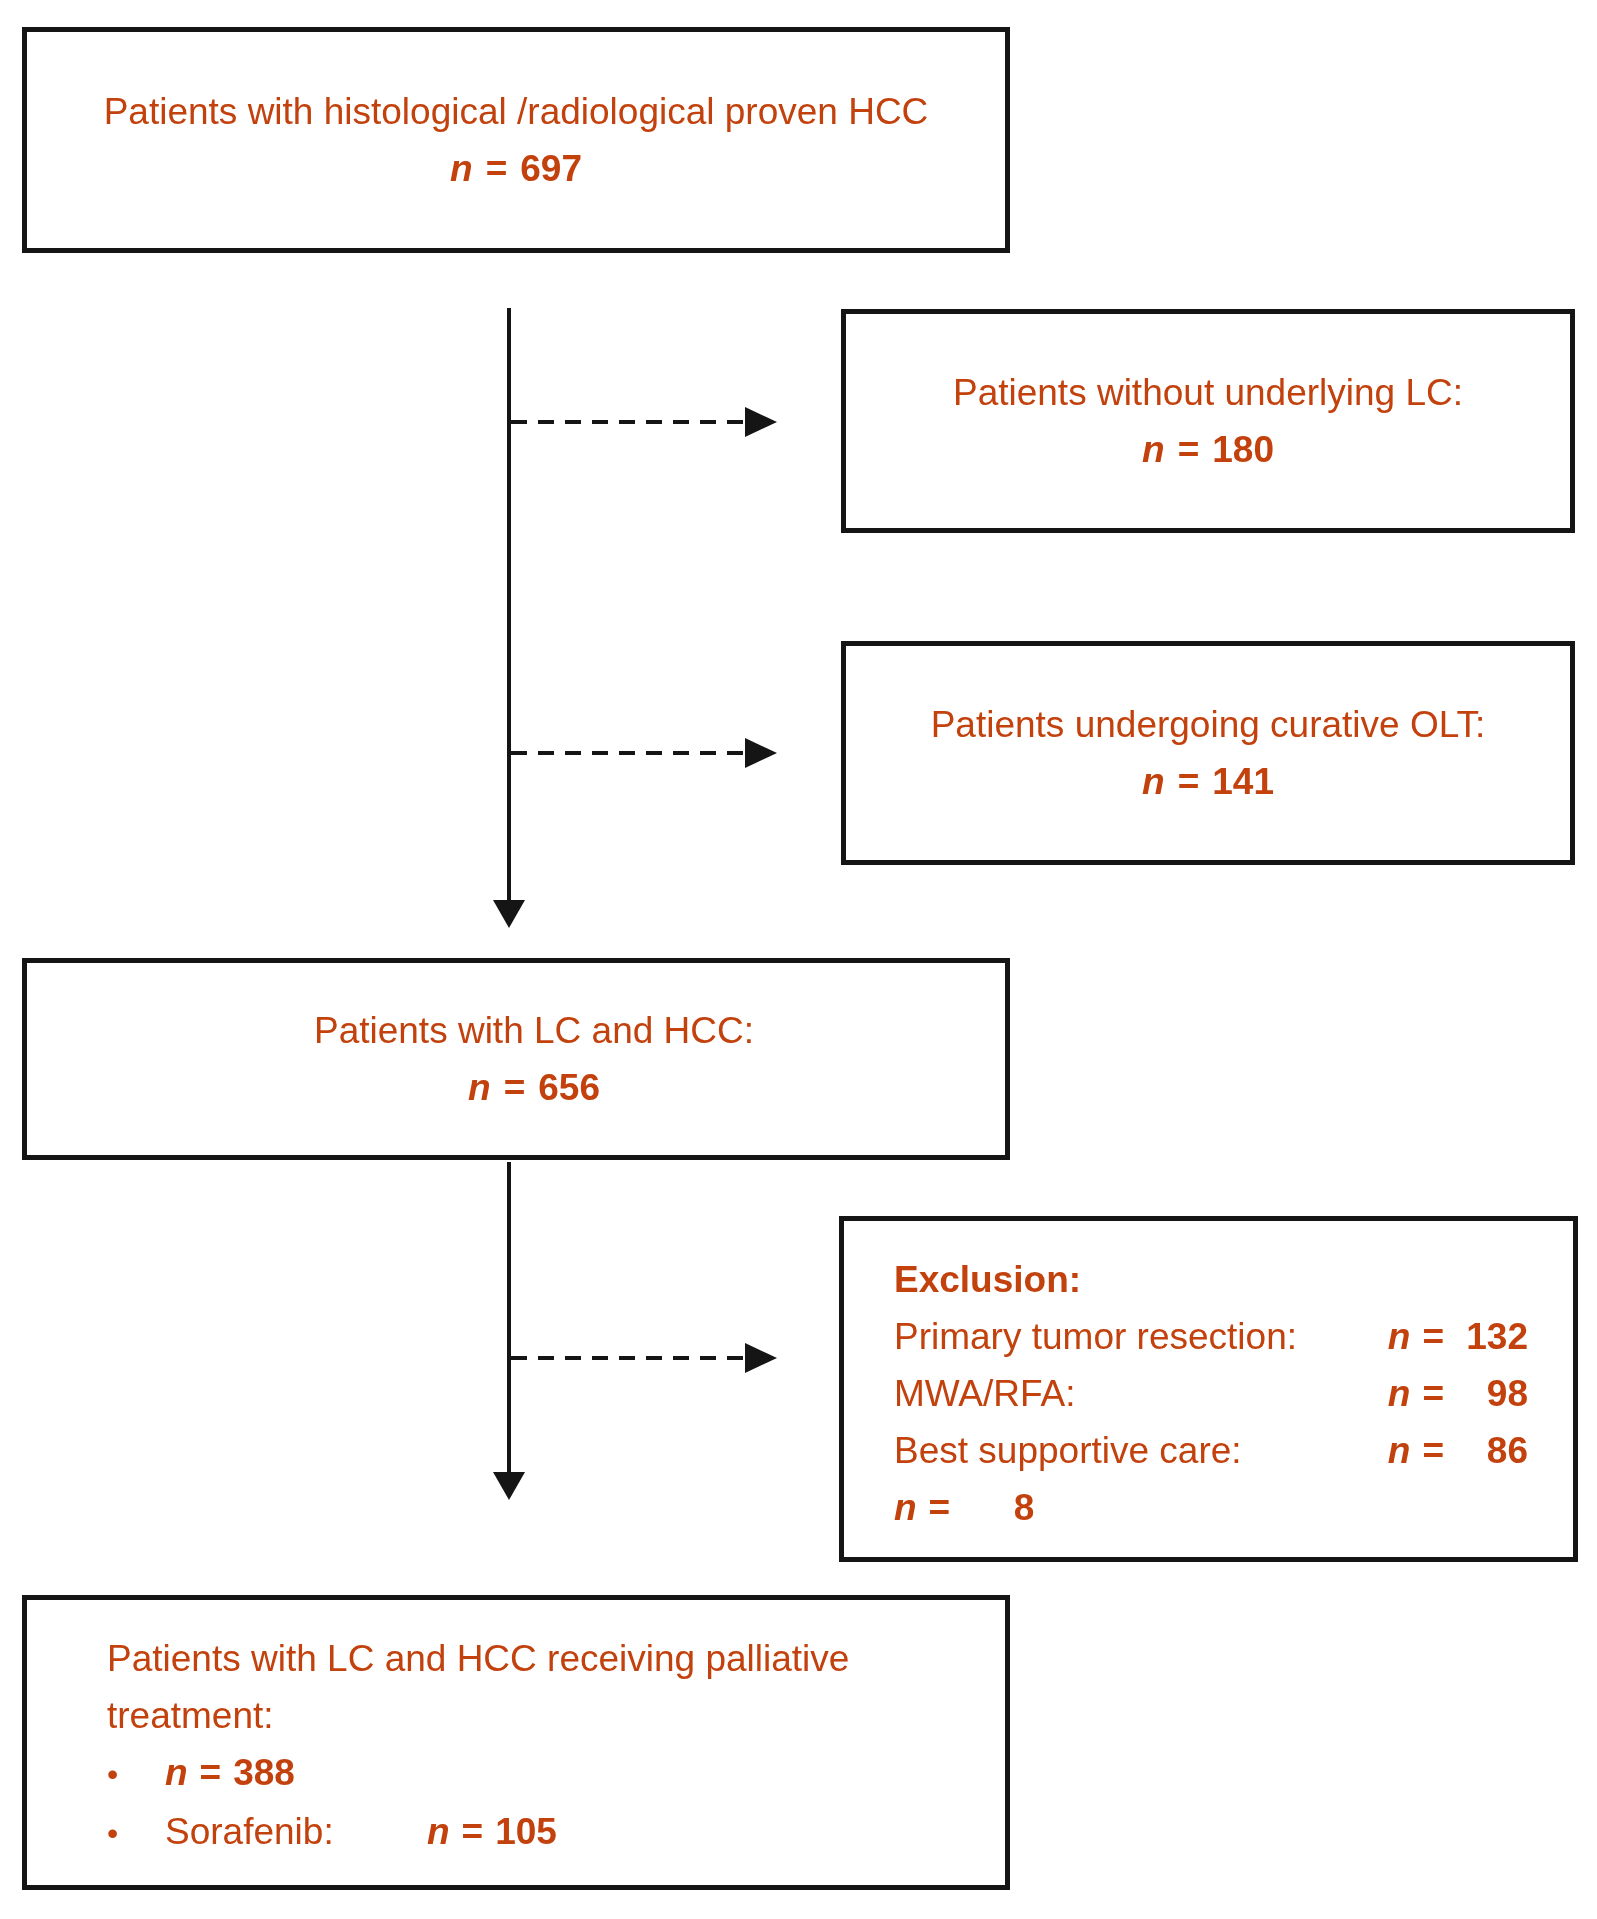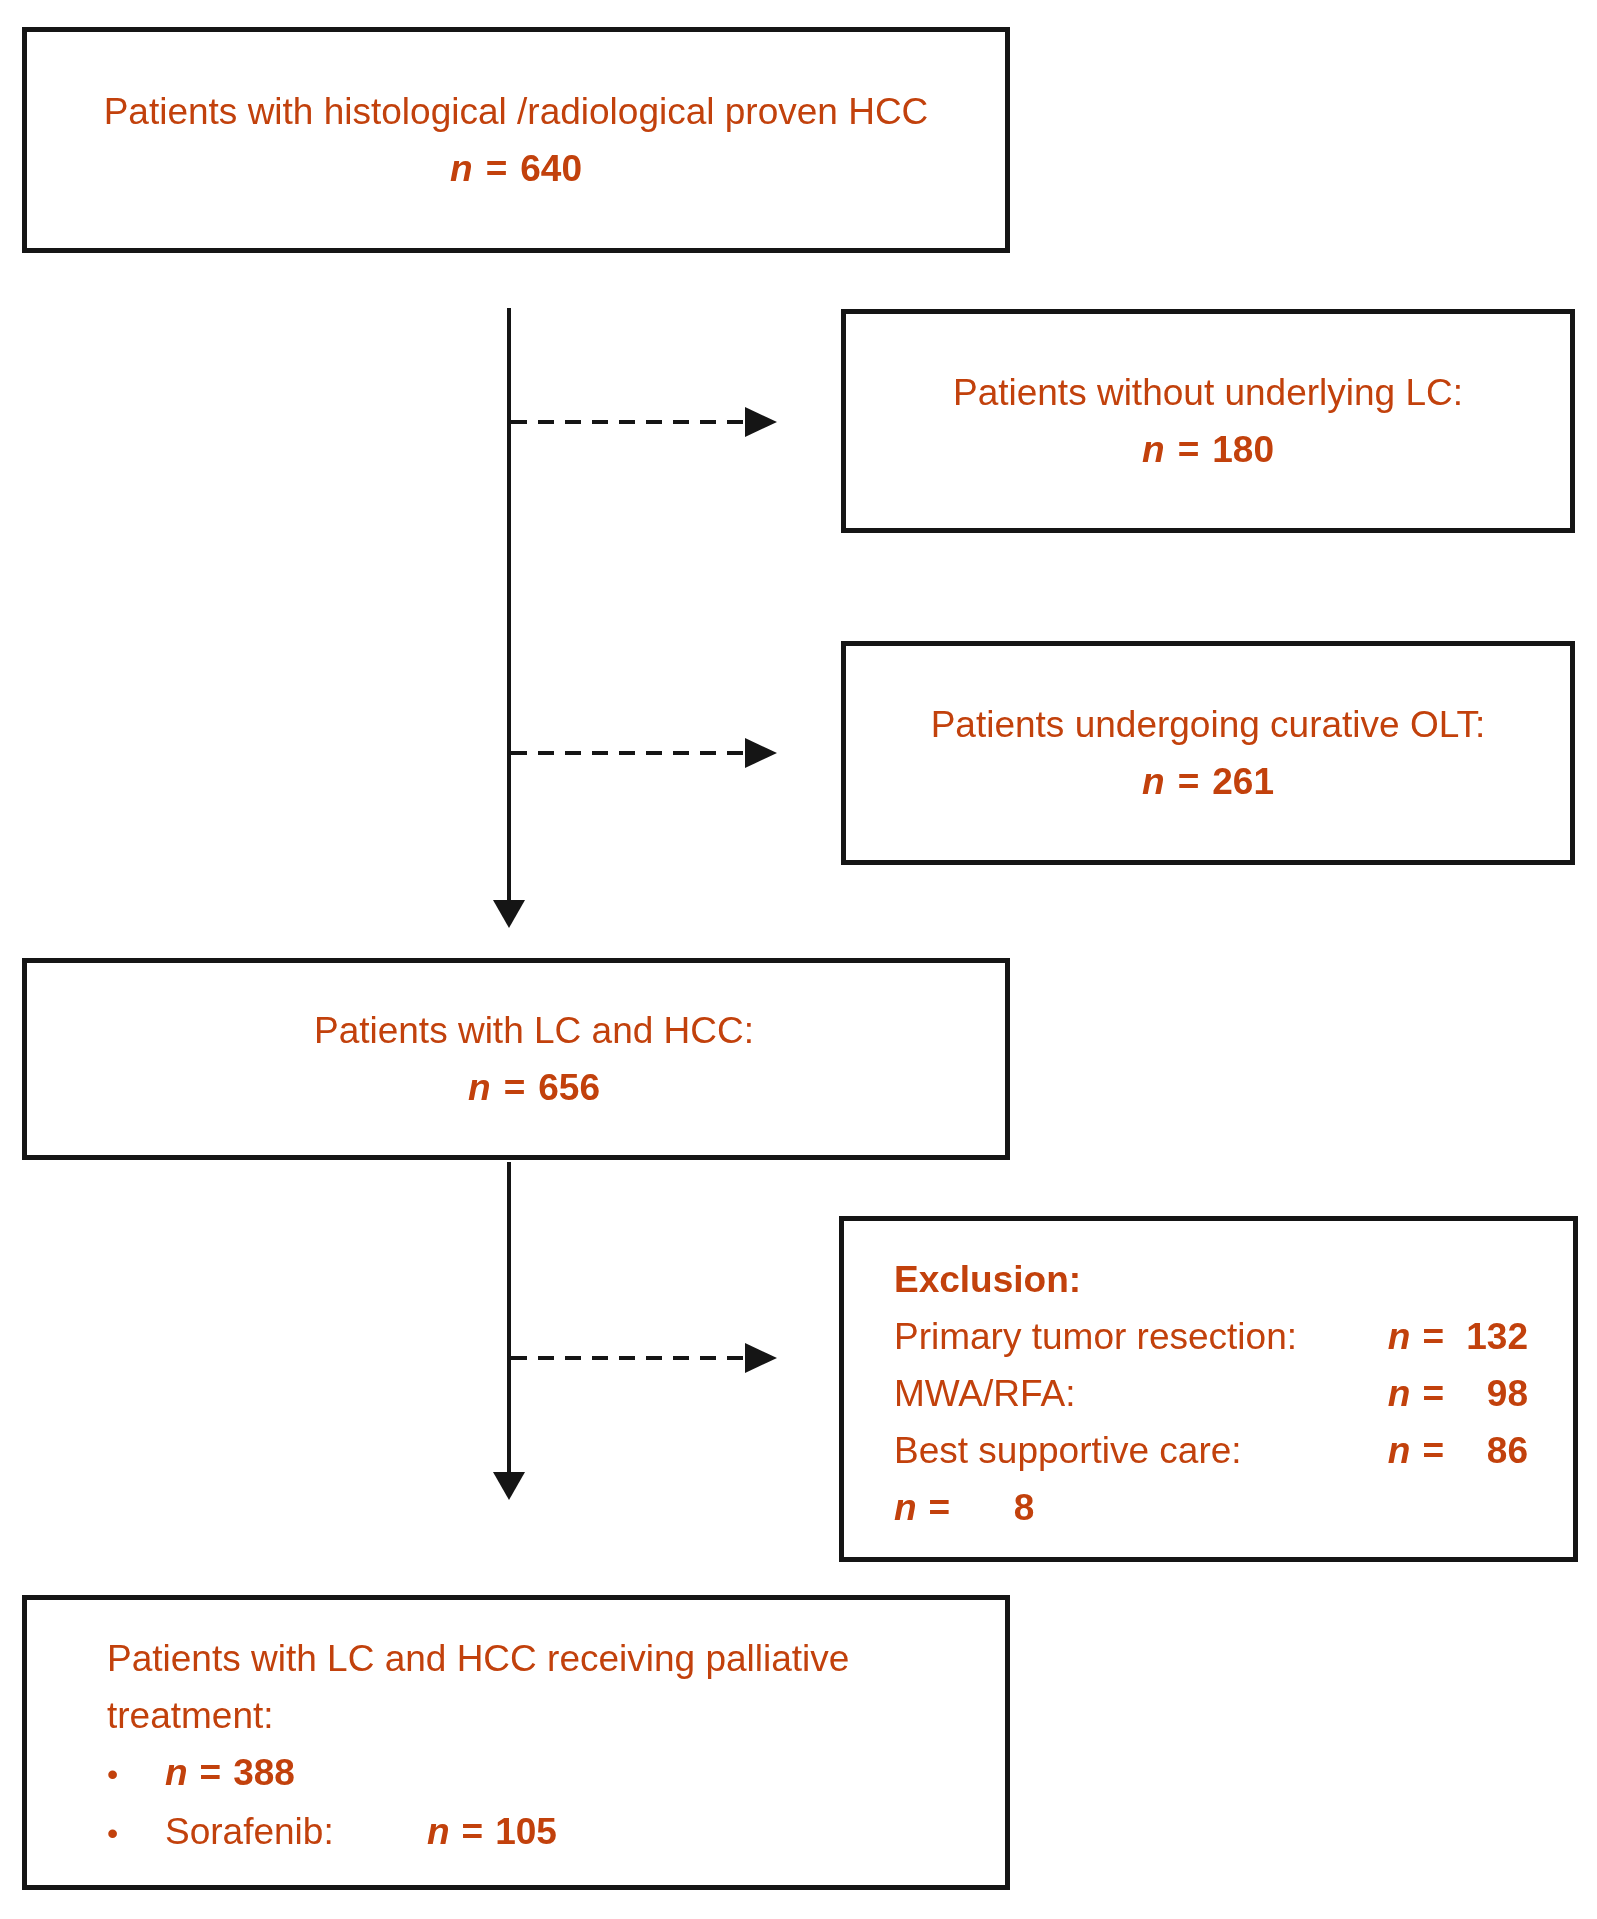--- a/index.html
+++ b/index.html
@@ -78,21 +78,21 @@
 </head>
 <body>
 
 <div class="canvas">
 
   <div class="box centered" style="left:22px; top:27px; width:988px; height:226px;">
     <div class="title-line">Patients with histological /radiological proven HCC</div>
     <div class="n-line">
       <span class="nsym">n</span>
       <span>=</span>
-      <span>640</span>
+      <span>697</span>
     </div>
   </div>
 
   <div class="vline" style="left:507px; top:308px; height:592px;"></div>
   <div class="arrow-down" style="left:493px; top:900px;"></div>
 
   <div class="dash-line" style="left:511px; top:420px; width:234px;"></div>
   <div class="arrow-right" style="left:745px; top:407px;"></div>
 
   <div class="box centered" style="left:841px; top:309px; width:734px; height:224px;">
@@ -105,21 +105,21 @@
   </div>
 
   <div class="dash-line" style="left:511px; top:751px; width:234px;"></div>
   <div class="arrow-right" style="left:745px; top:738px;"></div>
 
   <div class="box centered" style="left:841px; top:641px; width:734px; height:224px;">
     <div class="title-line">Patients undergoing curative OLT:</div>
     <div class="n-line">
       <span class="nsym">n</span>
       <span>=</span>
-      <span>261</span>
+      <span>141</span>
     </div>
   </div>
 
   <div class="box centered" style="left:22px; top:958px; width:988px; height:202px;padding-left:36px;">
     <div class="title-line">Patients with LC and HCC:</div>
     <div class="n-line">
       <span class="nsym">n</span>
       <span>=</span>
       <span>656</span>
     </div>

